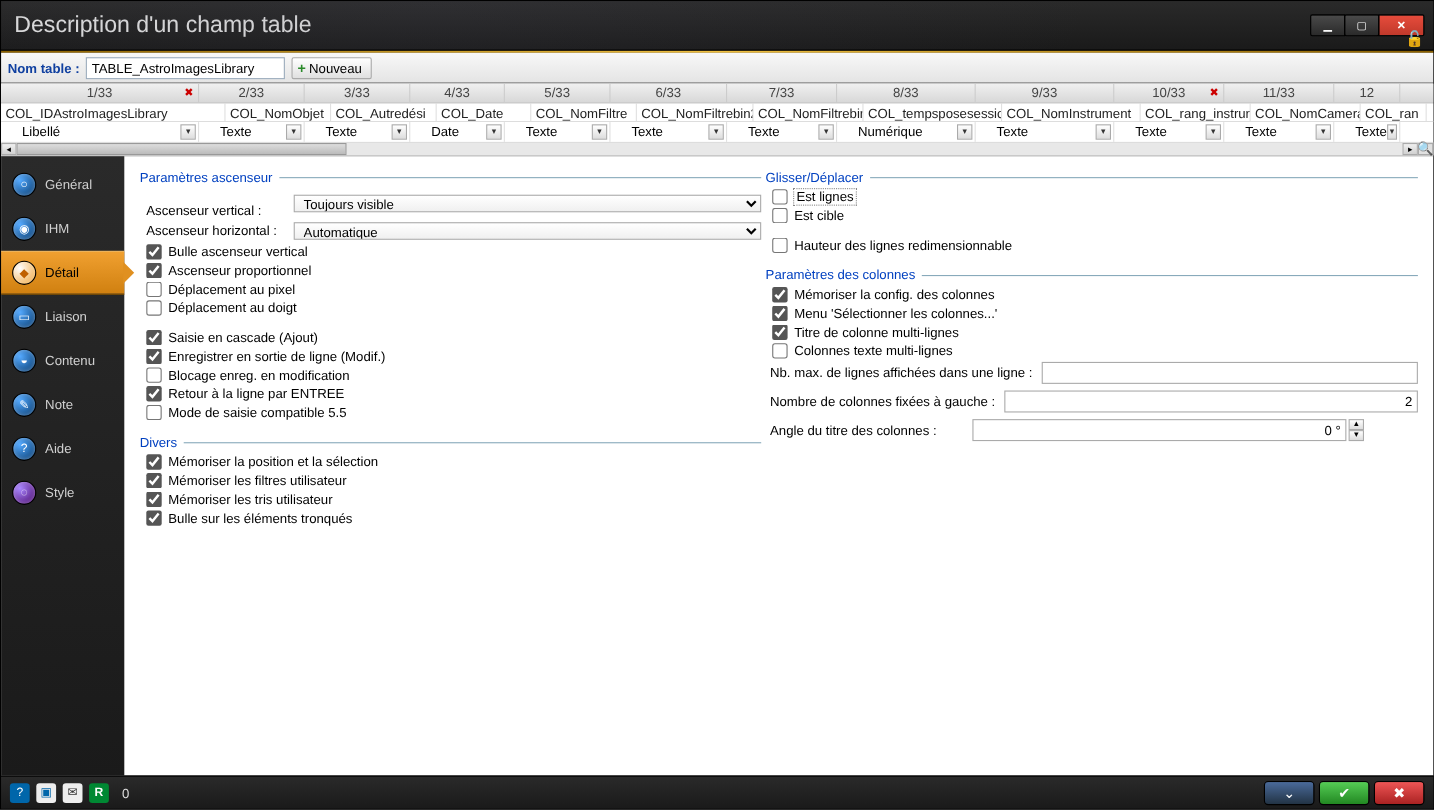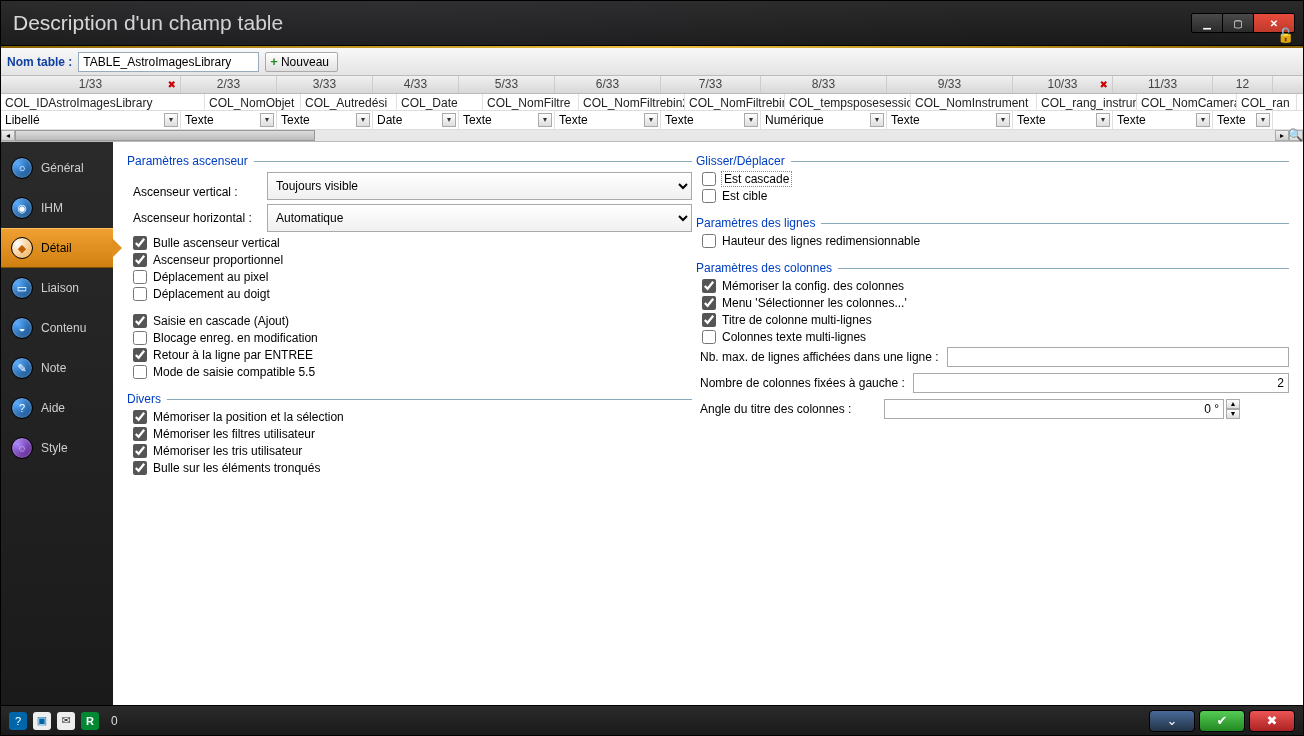--- a/index.html
+++ b/index.html
@@ -20,21 +20,21 @@
 .btn-new { height:20px; border:1px solid #aaa; background:linear-gradient(180deg,#fff,#e0e0e0); padding:0 8px 0 4px; display:flex; align-items:center; gap:3px; border-radius:2px; }
 .btn-new .plus { color:#2a8a2a; font-weight:bold; font-size:13px; }
 .colgrid { height:66px; background:#fff; border-bottom:1px solid #bbb; display:flex; flex-direction:column; }
 .col-nums { height:20px; background:linear-gradient(180deg,#f0f0f0,#d8d8d8); border-bottom:1px solid #bbb; display:flex; overflow:hidden; position:relative; }
 .col-num { flex:none; border-right:1px solid #ccc; display:flex; align-items:center; justify-content:center; color:#444; position:relative; }
 .col-num .del { position:absolute; right:4px; color:#c00; font-size:10px; }
 .col-heads { height:20px; display:flex; background:#fff; border-bottom:1px solid #ddd; overflow:hidden; }
 .col-head { flex:none; border-right:1px solid #e0e0e0; padding:2px 4px; white-space:nowrap; overflow:hidden; color:#222; }
 .col-types { height:20px; display:flex; background:#fff; overflow:hidden; }
 .col-type { flex:none; border-right:1px solid #e0e0e0; display:flex; align-items:center; padding:0 2px; }
-.col-type span { flex:1; padding-left:2px; }
+.col-type span { flex:1; padding-left:2px;margin-left:15px; }
 .col-type .dd { width:14px; height:14px; border:1px solid #aaa; background:linear-gradient(180deg,#fff,#ddd); display:flex; align-items:center; justify-content:center; font-size:8px; color:#333; }
 .col-scroll { height:14px; background:#f0f0f0; border-top:1px solid #ddd; position:relative; }
 .col-scroll .track { position:absolute; left:14px; right:28px; top:0; bottom:0; background:#e8e8e8; }
 .col-scroll .thumb { position:absolute; left:14px; width:300px; top:0; bottom:0; background:linear-gradient(180deg,#ddd,#bbb); border:1px solid #999; }
 .col-scroll .lbtn,.col-scroll .rbtn { position:absolute; width:14px; top:0; bottom:0; background:linear-gradient(180deg,#f0f0f0,#d0d0d0); border:1px solid #aaa; display:flex; align-items:center; justify-content:center; font-size:8px; }
 .col-scroll .lbtn{left:0;} .col-scroll .rbtn{right:14px;}
 .col-scroll .find{position:absolute;right:0;width:14px;top:0;bottom:0;display:flex;align-items:center;justify-content:center;background:#e0e0e0;border:1px solid #aaa;color:#333;}
 .body { flex:1; display:flex; background:#fff; min-height:0; }
 .sidebar { width:112px; background:linear-gradient(180deg,#2a2a2a,#1a1a1a); display:flex; flex-direction:column; padding-top:6px; }
 .sidetab { height:40px; display:flex; align-items:center; gap:8px; padding-left:10px; color:#d0d0d0; cursor:pointer; position:relative; }
@@ -44,21 +44,21 @@
 .sidetab.active::after { content:""; position:absolute; right:-9px; top:50%; transform:translateY(-50%); width:0; height:0; border-top:10px solid transparent; border-bottom:10px solid transparent; border-left:10px solid #e09020; }
 .sidetab.active .ico{background:radial-gradient(circle at 30% 30%,#fff,#f0a030);color:#c06000;}
 .content { flex:1; display:flex; padding:12px 14px; gap:4px; overflow:auto; }
 .col-left,.col-right { display:flex; flex-direction:column; gap:10px; }
 .col-left { width:565px; flex:none; }
 .col-right { flex:1; }
 .group-title { color:#0040c0; font-weight:400; display:flex; align-items:center; gap:6px; margin-bottom:4px; }
 .group-title::after { content:""; flex:1; height:1px; background:#8ab; }
 .row { display:flex; align-items:center; gap:8px; margin-bottom:4px; padding-left:6px; }
 .row label { white-space:nowrap; }
-.row select,.row input[type=text] { flex:1; height:28px; border:1px solid #aaa; background:linear-gradient(180deg,#fff,#f0f0f0); padding:0 4px; }
+.row select,.row input[type=text] { flex:1; height:16px; border:1px solid #aaa; background:linear-gradient(180deg,#fff,#f0f0f0); padding:0 4px; }
 .chk { display:flex; align-items:center; gap:6px; padding-left:6px; margin-bottom:3px; }
 .chk input { width:14px; height:14px; accent-color:#555; }
 .num-row { display:flex; align-items:center; gap:8px; margin-bottom:6px; padding-left:4px; }
 .num-row label { flex:none; }
 .num-row input { flex:1; height:20px; border:1px solid #aaa; text-align:right; padding:0 4px; }
 .spinctrl { display:flex; align-items:center; }
 .spinctrl input { width:340px; height:20px; border:1px solid #aaa; text-align:right; padding:0 4px; }
 .spinbtns { display:flex; flex-direction:column; margin-left:2px; }
 .spinbtns button { width:14px; height:10px; font-size:7px; border:1px solid #aaa; background:linear-gradient(180deg,#fff,#ddd); padding:0; line-height:6px; }
 .statusbar { height:30px; background:linear-gradient(180deg,#2a2a2a,#1a1a1a); border-top:1px solid #000; display:flex; align-items:center; padding:0 8px; gap:6px; }
@@ -247,20 +247,24 @@
               <input type="checkbox" style="">
               <span>Déplacement au doigt</span>
             </div>
         </div>
         <div>
           <div class="chk">
               <input type="checkbox" checked="" style="">
               <span>Saisie en cascade (Ajout)</span>
             </div>
           <div class="chk">
+              <input type="checkbox" checked="" style="">
+              <span>Enregistrer en sortie de ligne (Modif.)</span>
+            </div>
+          <div class="chk">
               <input type="checkbox" style="">
               <span>Blocage enreg. en modification</span>
             </div>
           <div class="chk">
               <input type="checkbox" checked="" style="">
               <span>Retour à la ligne par ENTREE</span>
             </div>
           <div class="chk">
               <input type="checkbox" style="">
               <span>Mode de saisie compatible 5.5</span>
@@ -285,29 +289,28 @@
               <span>Bulle sur les éléments tronqués</span>
             </div>
         </div>
       </div>
 
       <div class="col-right">
         <div>
           <div class="group-title">Glisser/Déplacer</div>
           <div class="chk">
               <input type="checkbox" style="">
-              <span style="outline:1px dotted #888;padding:0 2px;">Est cascade</span>
+              <span style="outline:1px dotted #888;padding:0 2px;">Est lignes</span>
             </div>
           <div class="chk">
               <input type="checkbox" style="">
               <span>Est cible</span>
             </div>
         </div>
         <div>
-          <div class="group-title">Paramètres des lignes</div>
           <div class="chk">
               <input type="checkbox" style="">
               <span>Hauteur des lignes redimensionnable</span>
             </div>
         </div>
         <div>
           <div class="group-title">Paramètres des colonnes</div>
           <div class="chk">
               <input type="checkbox" checked="" style="">
               <span>Mémoriser la config. des colonnes</span>

